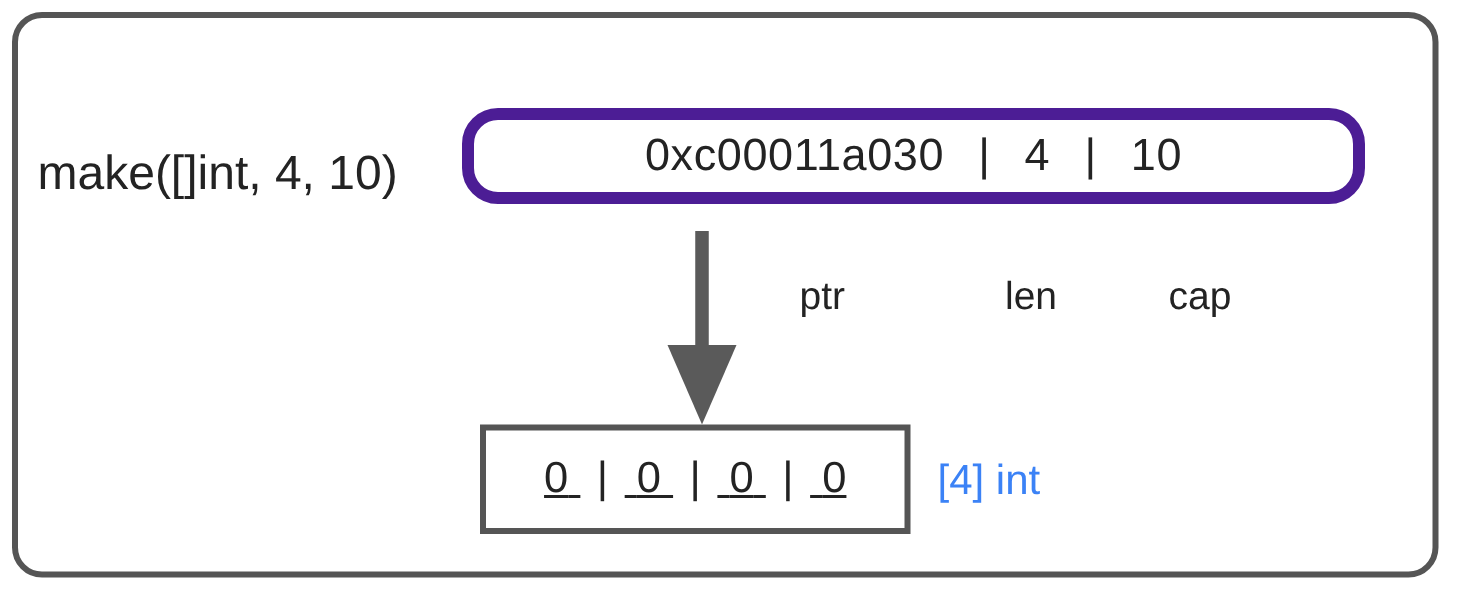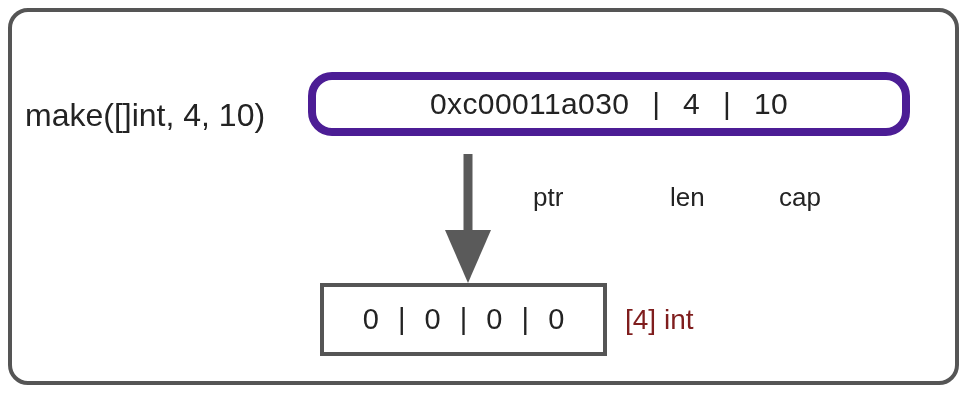--- a/index.html
+++ b/index.html
@@ -108,30 +108,31 @@
     box-sizing: border-box;
     background: #ffffff;
     display: flex;
     align-items: center;
     justify-content: center;
   }
   .array-text {
     font-size: 29px;
     color: #232323;
     white-space: nowrap;
+    text-decoration: underline;
   }
   .array-text .sep { padding: 0 11px; }
 
   
   .array-type-label {
     position: absolute;
     left: 625px;
     top: 302px;
     font-size: 28px;
-    color: #7f1d1d;
+    color: #3b82f6;
     white-space: nowrap;
     height: 36px;
     line-height: 36px;
   }
 </style>
 </head>
 <body>
 
 <div id="canvas">
 

